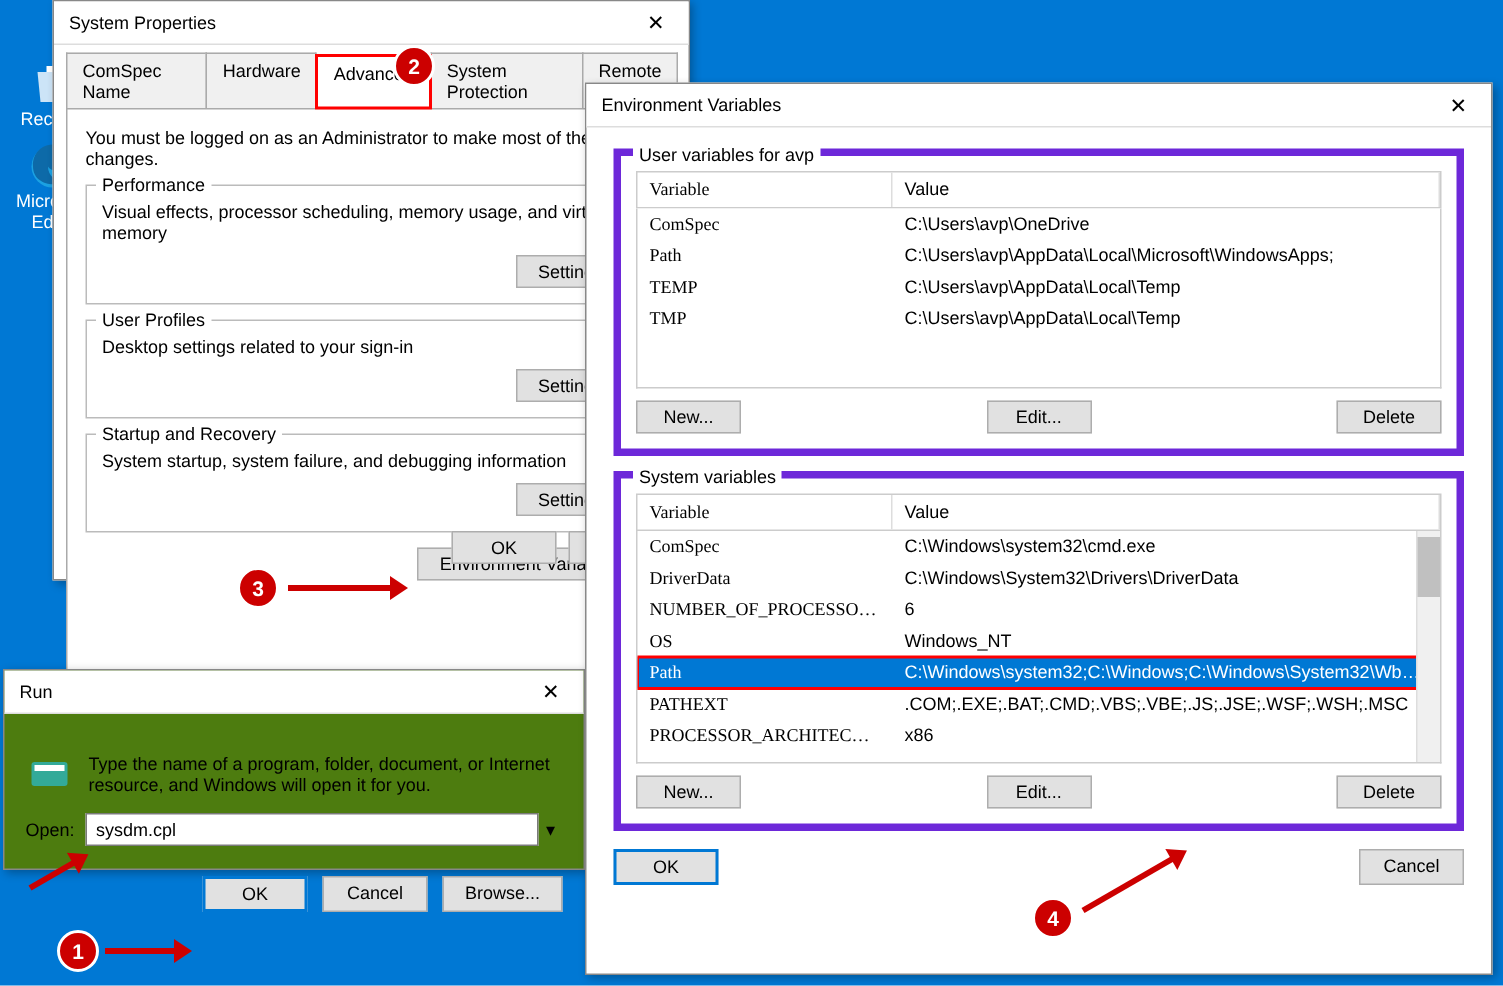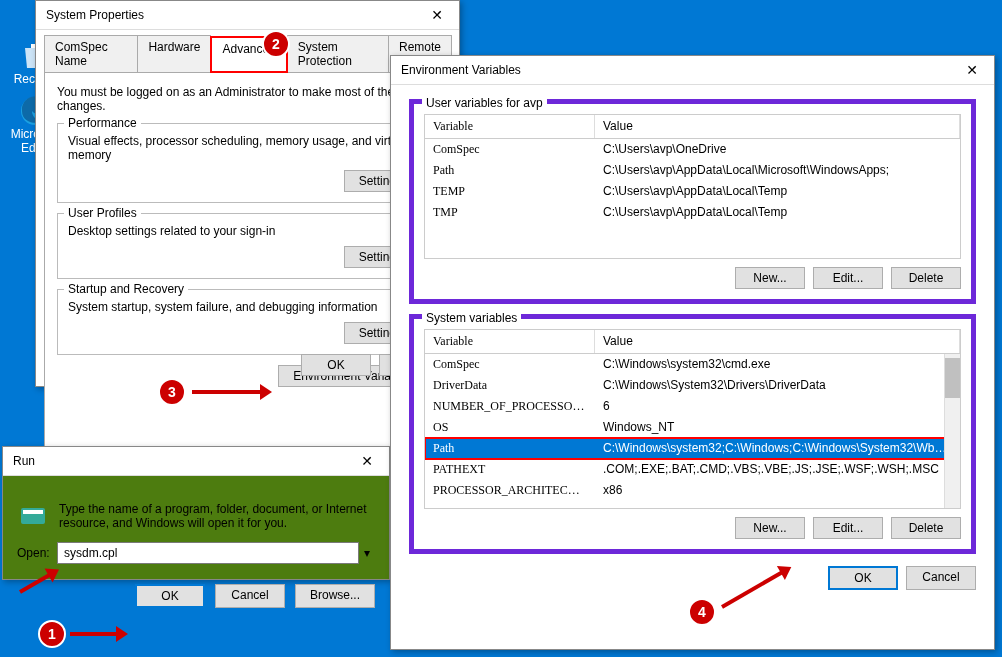--- a/index.html
+++ b/index.html
@@ -42,21 +42,21 @@
 .listhead { display:flex; border:1px solid #ccc; background:#fff;}
 .listhead div { padding:4px 8px; border-right:1px solid #ddd;}
 .col1 { width:170px;font-family:Liberation Serif, serif; }
 .col2 { flex:1; }
 .listbody{ border:1px solid #ccc; border-top:none; height:120px; overflow:hidden; background:#fff;}
 .listbody.tall{ height:155px; position:relative;}
 .row2 { display:flex; padding:2px 0;}
 .row2 div{ padding:1px 8px; white-space:nowrap; overflow:hidden; text-overflow:ellipsis;}
 .row2.sel { background:#0078d4; color:#fff;}
 .row2.hilite { outline:2px solid red; outline-offset:-1px;}
-.btnrow { display:flex; justify-content:flex-end; gap:8px; margin-top:8px;}
+.btnrow { display:flex; justify-content:space-between; gap:8px; margin-top:8px;}
 .scrollbar{ position:absolute; right:0; top:0; width:16px; height:100%; background:#f0f0f0; border-left:1px solid #ddd;}
 .scrollbar .thumb{ background:#c0c0c0; width:100%; height:40px; margin-top:4px;}
 
 
 .ann { position:absolute; z-index:99; }
 .circ { width:28px; height:28px; border-radius:50%; background:#c00; color:#fff; font-weight:bold; display:flex; align-items:center; justify-content:center; border:2px solid #fff; font-size:14px;}
 .arrow-r { width:60px; height:4px; background:#c00; position:relative;}
 .arrow-r::after{ content:""; position:absolute; right:-10px; top:-6px; border-left:12px solid #c00; border-top:8px solid transparent; border-bottom:8px solid transparent;}
 .arrow-ru { width:50px; height:4px; background:#c00; position:relative; transform:rotate(-30deg); transform-origin:left;}
 .arrow-ru::after{ content:""; position:absolute; right:-10px; top:-6px; border-left:12px solid #c00; border-top:8px solid transparent; border-bottom:8px solid transparent;}

